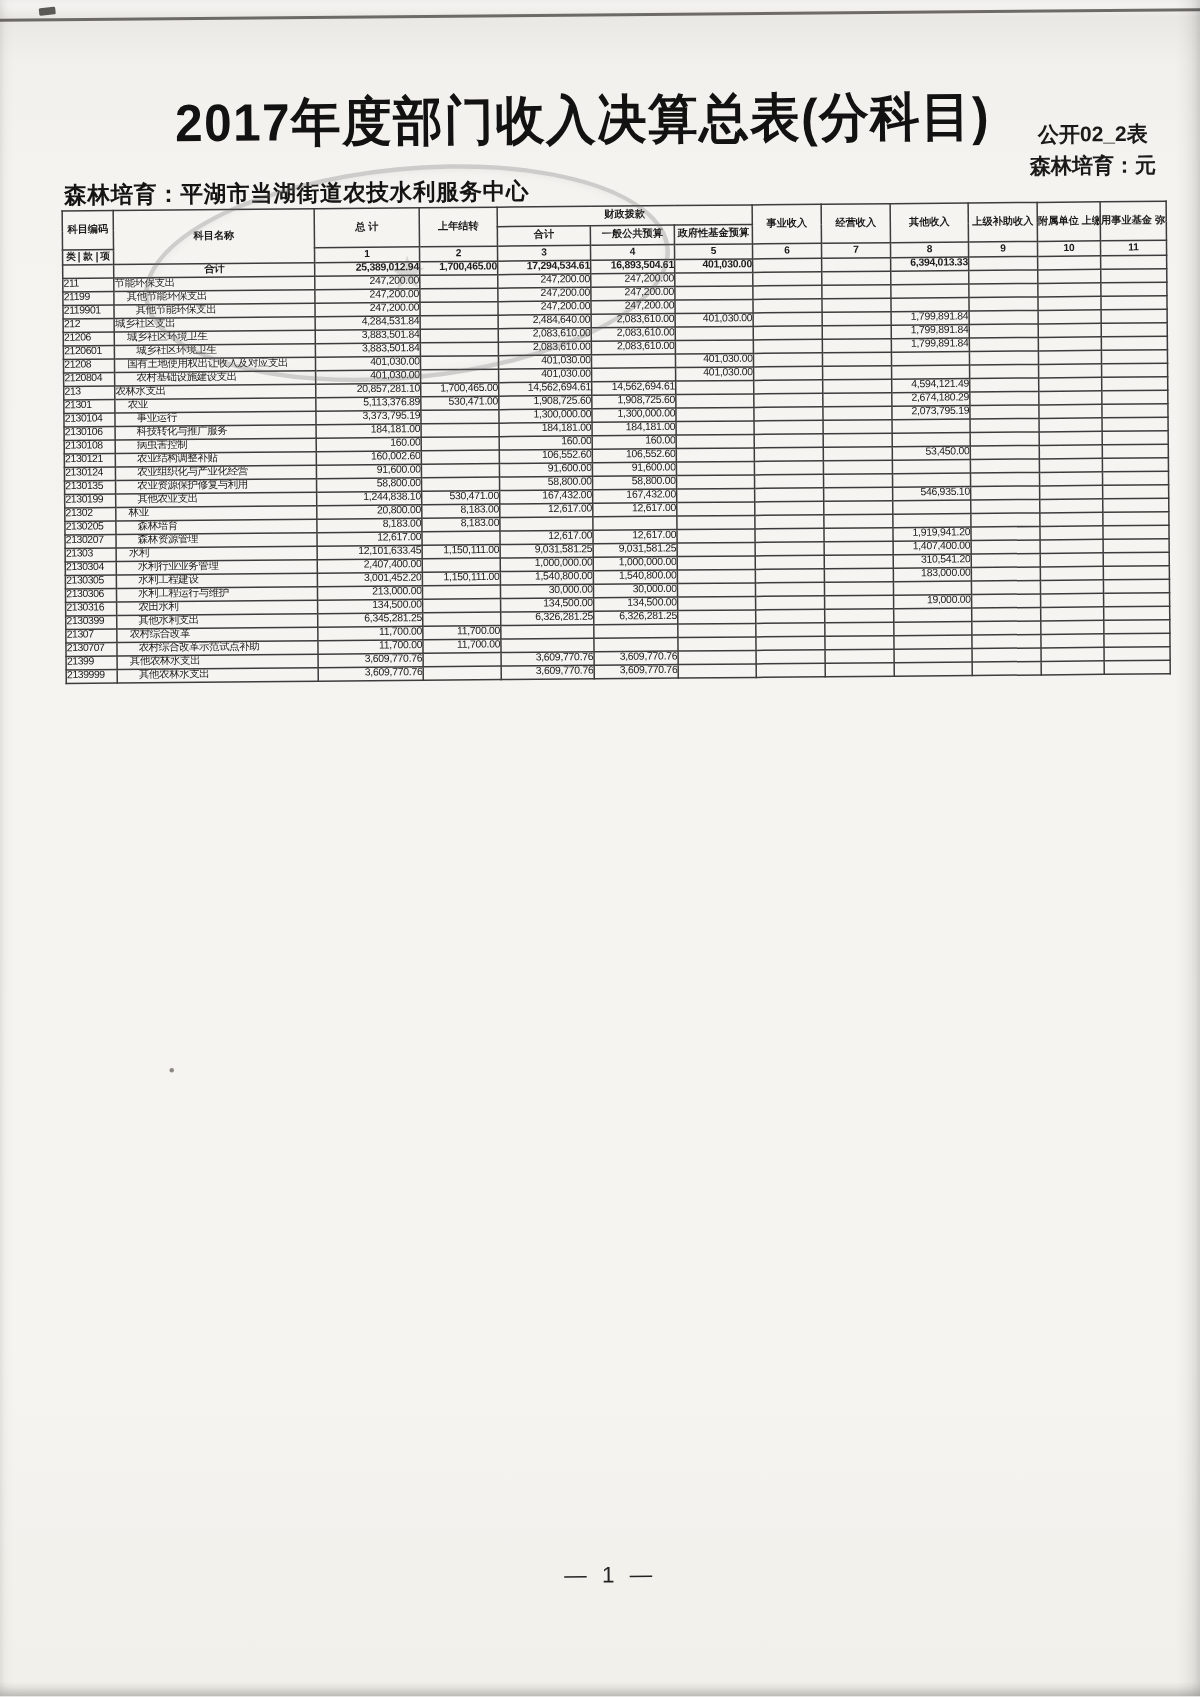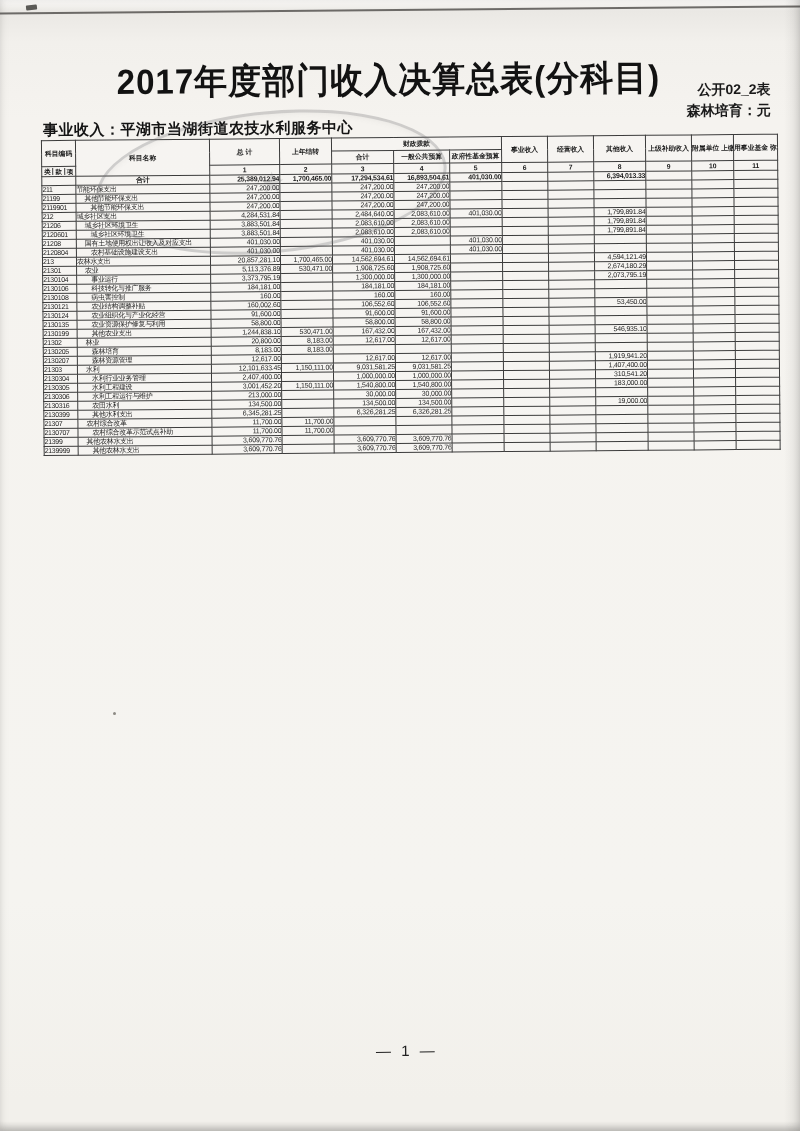--- a/index.html
+++ b/index.html
@@ -16,21 +16,21 @@
   .edge-right{position:absolute;top:0;right:0;width:16px;height:100%;background:linear-gradient(90deg,rgba(0,0,0,0),rgba(0,0,0,.07));}
   .edge-bottom{position:absolute;bottom:0;left:0;width:100%;height:10px;background:linear-gradient(180deg,rgba(0,0,0,0),rgba(0,0,0,.12));}
 
   .content{position:absolute;inset:0;transform:rotate(-0.5deg);transform-origin:400px 260px;}
 
   .title{
     position:absolute;top:58px;left:0;width:780px;text-align:center;
     font-size:33px;font-weight:bold;letter-spacing:1px;color:#121212;
     transform:scaleY(1.06);margin:0;
   }
-  .meta-right{position:absolute;top:82px;right:28px;text-align:right;font-weight:bold;font-size:14px;line-height:21px;color:#1a1a1a;}
+  .meta-right{position:absolute;top:82px;right:28px;text-align:center;font-weight:bold;font-size:14px;line-height:21px;color:#1a1a1a;}
   .prepared{position:absolute;top:118px;left:44px;font-size:15px;font-weight:bold;color:#141414;letter-spacing:.5px;}
 
   table.budget{
     position:absolute;top:137px;left:42px;width:736px;
     border-collapse:collapse;table-layout:fixed;
     background:rgba(255,255,255,.15);
   }
   table.budget th,table.budget td{
     border:1px solid #3c3c3c;padding:0;overflow:hidden;
     font-size:7px;line-height:8px;height:8px;color:#1b1b1b;
@@ -75,21 +75,21 @@
 
   <div class="content">
 
     <h1 class="title">2017年度部门收入决算总表(分科目)</h1>
 
     <div class="meta-right">
       <div>公开02_2表</div>
       <div>森林培育：元</div>
     </div>
 
-    <div class="prepared"><span>事业收入：</span><span>平湖市当湖街道农技水利服务中心</span></div>
+    <div class="prepared"><span>森林培育：</span><span>平湖市当湖街道农技水利服务中心</span></div>
 
     <table class="budget">
       <colgroup>
         <col style="width:34px">
           <col style="width:134px">
           <col style="width:70px">
           <col style="width:52px">
         <col style="width:62px">
           <col style="width:56px">
           <col style="width:52px">

